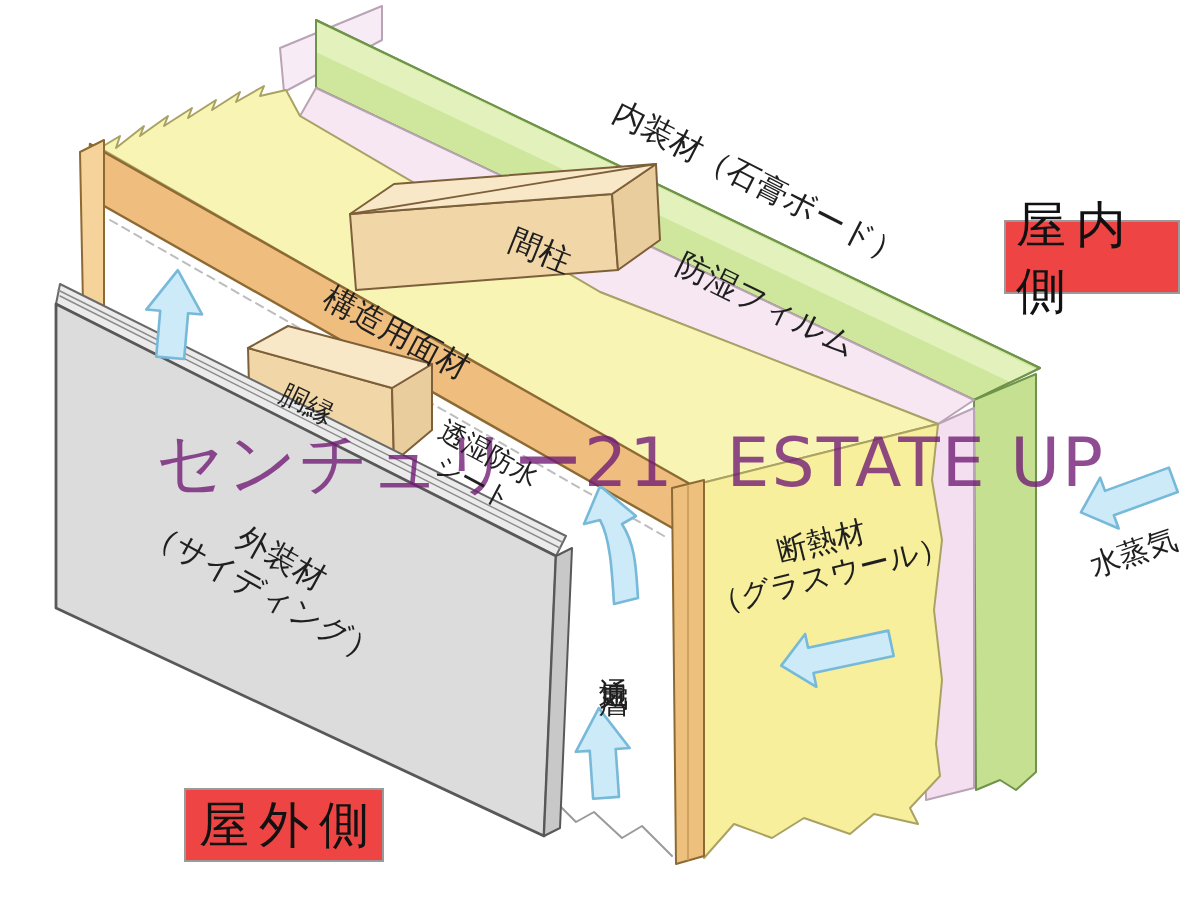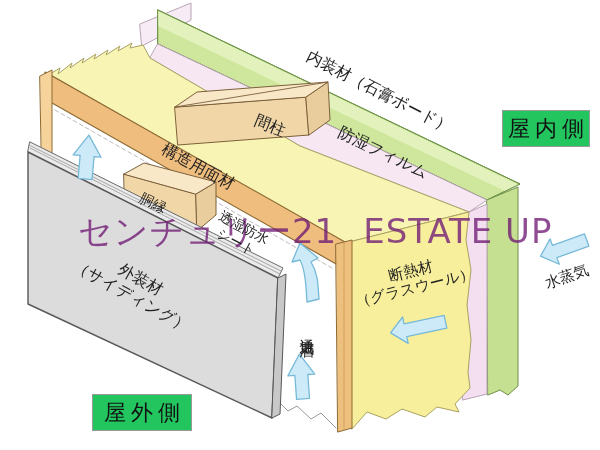--- a/index.html
+++ b/index.html
@@ -7,23 +7,23 @@
     position:relative;width:600px;height:450px;background:#ffffff;
     overflow:hidden;font-family:"DejaVu Sans",sans-serif;
   }
   #diagram-svg{position:absolute;left:0;top:0;}
   .lbl{
     position:absolute;color:#1f1f1f;white-space:nowrap;text-align:center;
     line-height:1.16;transform:translate(-50%,-50%) rotate(var(--rot,0deg));
     font-family:"DejaVu Sans",sans-serif;z-index:3;
   }
   .zone-box{
-    position:absolute;background:#22c55e;border:1px solid #9a9a9a;
+    position:absolute;background:#ef4444;border:1px solid #9a9a9a;
     color:#111;display:flex;align-items:center;justify-content:center;
-    font-size:22px;letter-spacing:5px;padding-left:5px;box-sizing:border-box;
+    font-size:25px;letter-spacing:5px;padding-left:5px;box-sizing:border-box;
     z-index:3;
   }
   .vert{
     writing-mode:vertical-rl;text-orientation:upright;letter-spacing:3px;
   }
   #watermark{
     position:absolute;left:78px;top:209px;font-size:34px;color:#701a75;
     opacity:.78;letter-spacing:1px;white-space:nowrap;z-index:2;
   }
   #watermark .wm-name{margin-left:26px;}

